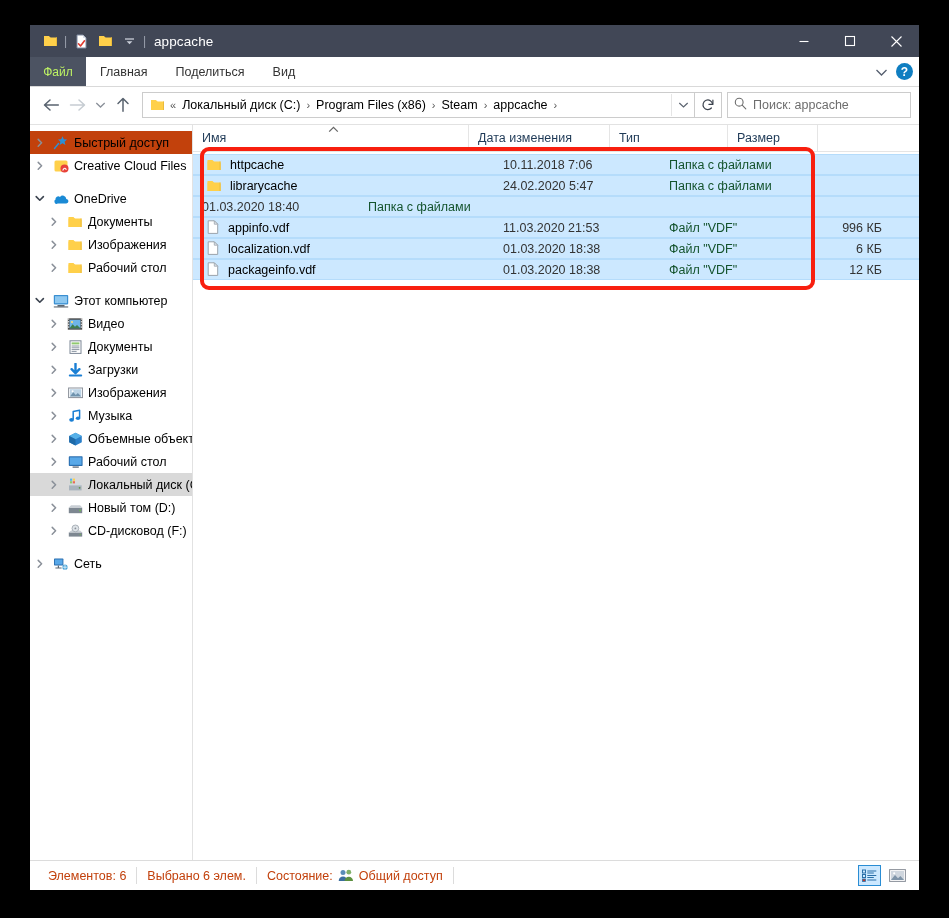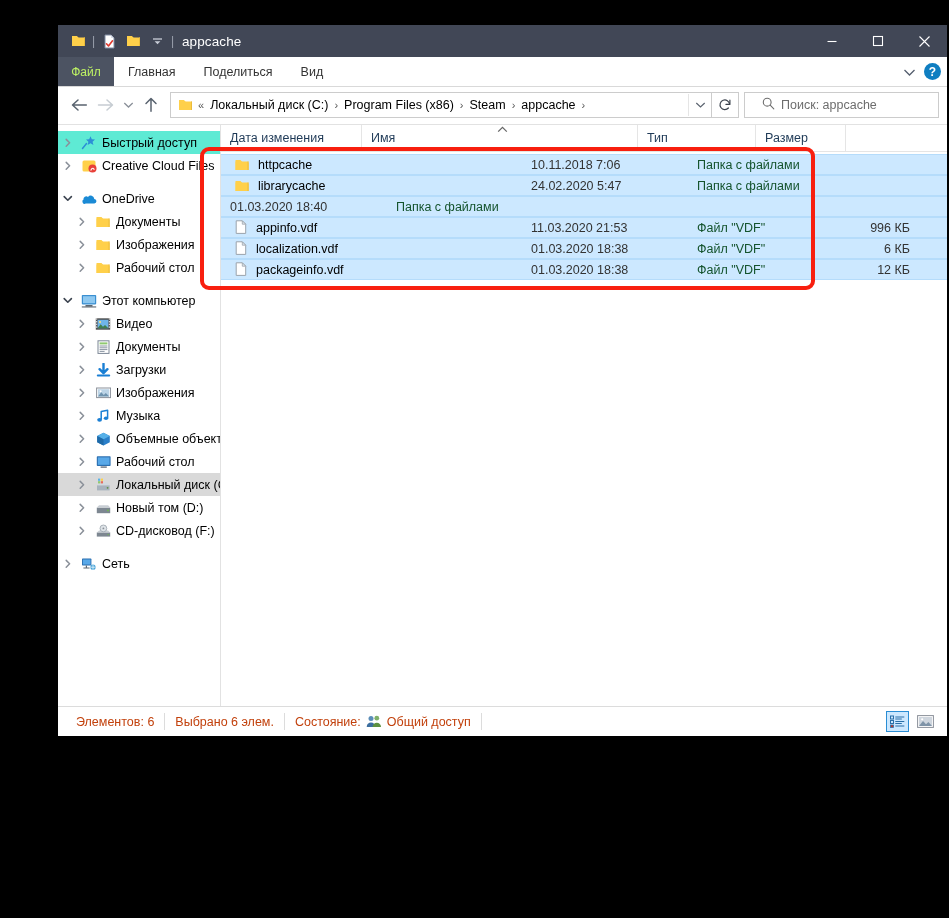--- a/index.html
+++ b/index.html
@@ -13,25 +13,24 @@
   }
   #screen {
     position: relative;
     width: 949px; height: 918px;
     background: #000000;
   }
   
   #window {
     position: absolute;
     left: 30px; top: 25px;
-    width: 889px; height: 711px;
+    width: 889px; height: 865px;
     background: #ffffff;
     display: flex; flex-direction: column;
     overflow: hidden;
-    margin-left: 28px;
   }
   
   .titlebar {
     height: 32px;
     background: #414756;
     display: flex; align-items: center;
     flex: 0 0 auto;
     position: relative;
   }
   .qat { display: flex; align-items: center; padding-left: 8px; gap: 0px; }
@@ -134,21 +133,21 @@
     display: flex; align-items: center; justify-content: center;
     border: 1px solid #cccccc; border-left: none;
     background: #fff;
   }
   .search-box {
     width: 176px; height: 24px;
     border: 1px solid #cccccc;
     background: #ffffff;
     display: flex; align-items: center;
     margin-left: 5px;
-    padding-left: 17px; gap: 6px;
+    padding-left: 6px; gap: 6px;
   }
   .search-ph { font-size: 12.5px; color: #6d6d6d; }
   
   .body-area {
     flex: 1 1 auto;
     display: flex;
     min-height: 0;
     background: #ffffff;
     border-top: 1px solid #dededede;
   }
@@ -162,21 +161,21 @@
     padding-top: 6px;
     position: relative;
   }
   .tree-item {
     height: 23px;
     display: flex; align-items: center;
     white-space: nowrap;
     overflow: hidden;
     font-size: 12.5px; color: #000000;
   }
-  .tree-item.sel-blue { background: #5eead4; }
+  .tree-item.sel-blue { background: #c2410c; }
   .tree-item.sel-grey { background: #d9d9d9; }
   .tw { width: 20px; flex: 0 0 20px; display: flex; align-items: center; justify-content: center; }
   .tw svg { display: block; }
   .ticon { width: 22px; flex: 0 0 22px; display: flex; align-items: center; justify-content: center; }
   .tlabel { padding-left: 2px; }
   .indent-1 .tw { margin-left: 0px; }
   .indent-2 .tw { margin-left: 14px; }
   .tree-gap { height: 10px; }
   
   .filepane {
@@ -704,29 +703,29 @@
                 <circle cx="12" cy="10.2" r="2.6" fill="#47a3d8"></circle>
                 <path d="M9.5 10.2h5M12 7.6v5.2" stroke="#ffffff" stroke-width="0.7"></path>
               </svg>
             </span>
             <span class="tlabel">Сеть</span>
           </div>
         </div>
 
       <div class="filepane">
         <div class="colheaders">
-          <div class="colhdr col-date">Дата изменения</div>
           <div class="colhdr col-name">
             <span>Имя</span>
             <span class="sort-ind">
               <svg width="11" height="7" viewBox="0 0 11 7">
                   <path d="M1.2 5.6L5.5 1.4l4.3 4.2" stroke="#666666" stroke-width="1.3" fill="none"></path>
                 </svg>
             </span>
           </div>
+          <div class="colhdr col-date">Дата изменения</div>
           <div class="colhdr col-type">Тип</div>
           <div class="colhdr col-size">Размер</div>
         </div>
         <div class="rows" id="rows">
             <div class="row selected">
               <div class="cell cell-name">
                 <span style="display: flex; align-items: center;">
                   <svg width="16" height="14" viewBox="0 0 15 14">
                     <path d="M1 2h5l1.3 1.6H14V12H1z" fill="#ffd04a"></path>
                     <path d="M1 3.6h6.3L8.6 5H14v7H1z" fill="#ffd04a"></path>

